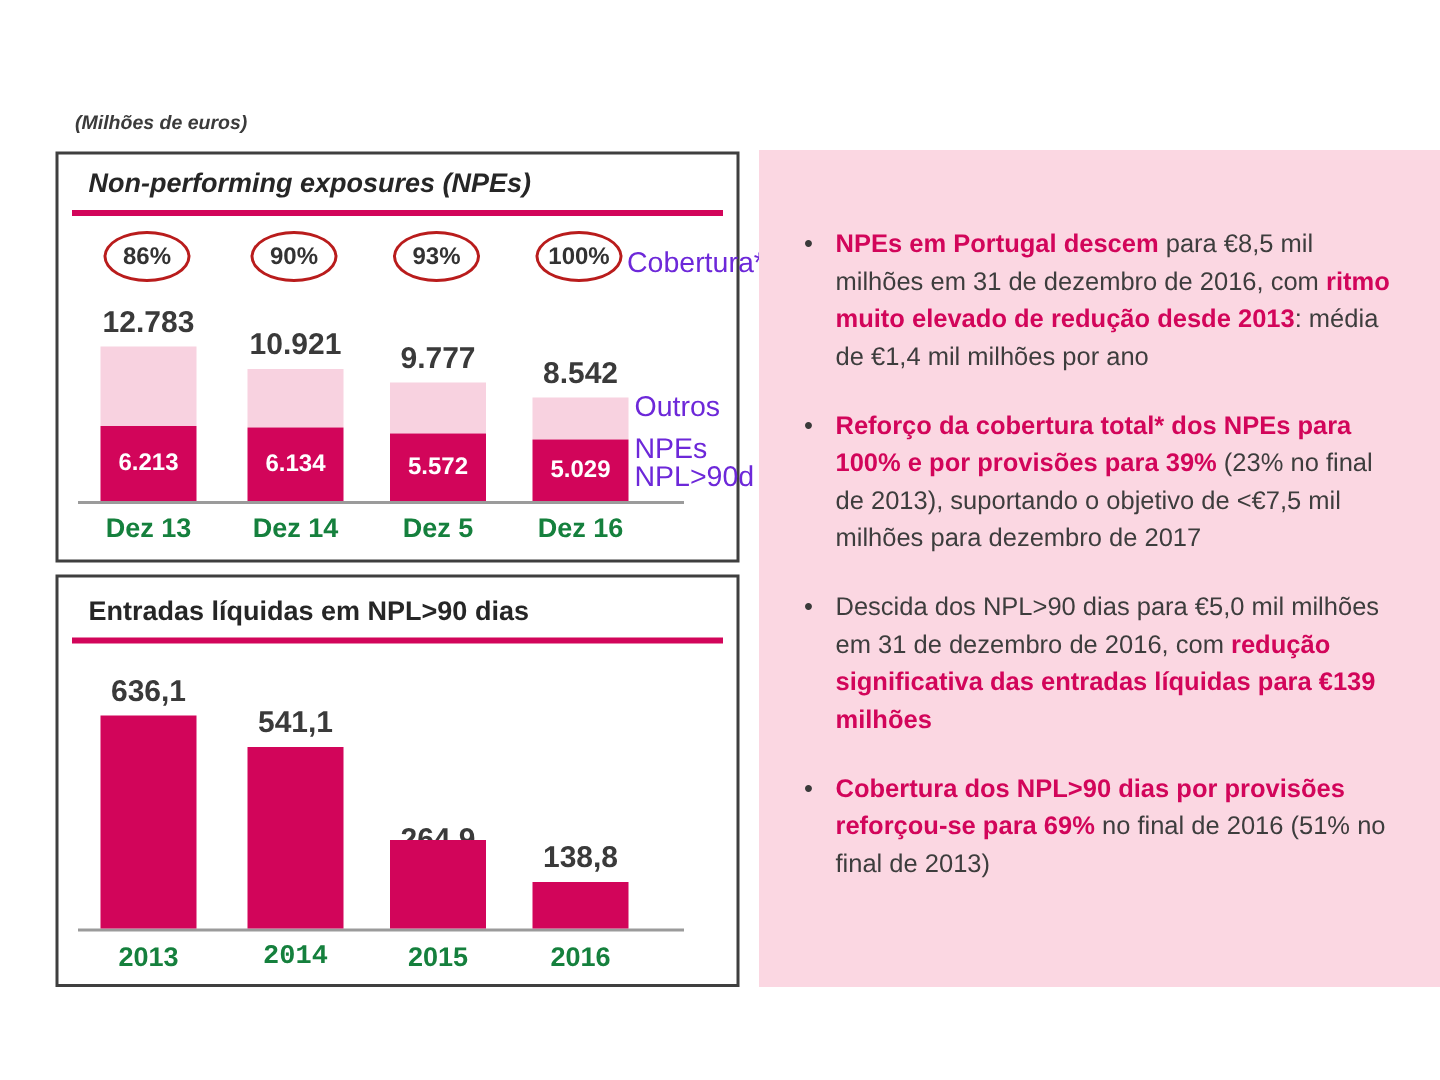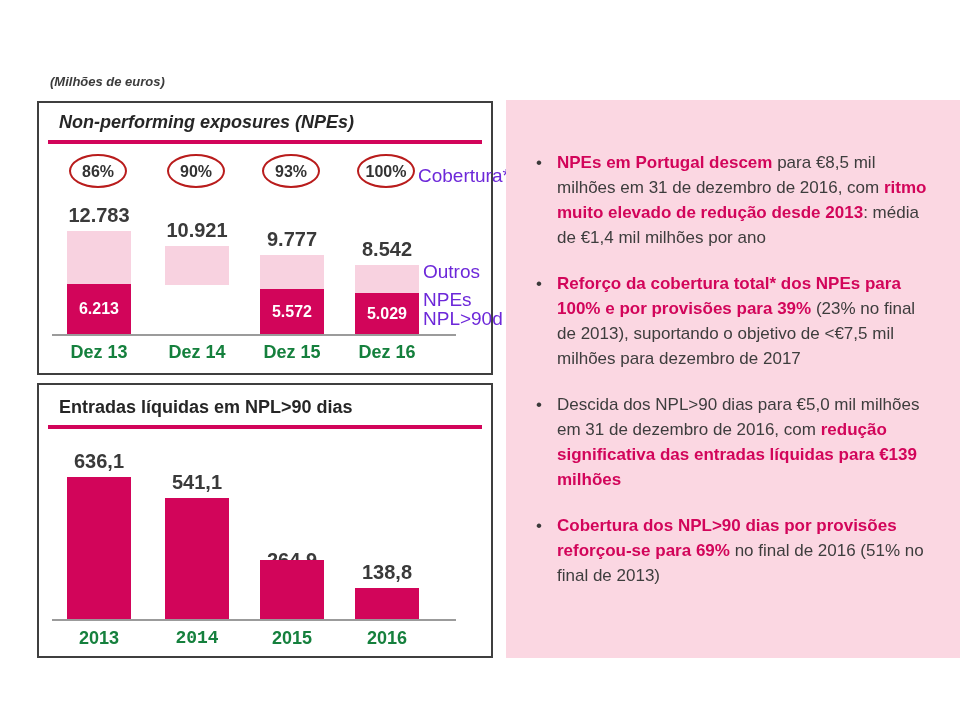--- a/index.html
+++ b/index.html
@@ -45,26 +45,27 @@
     <div class="side-note" style="left:384px;top:202px;width:68px;">NPL&gt;90d</div>
     <div class="baseline" style="top:231px;"></div>
   <div class="oval" style="left: 30px; top: 51px; width: 58px; height: 34px;">86%</div>
       <div class="val-label" style="left: 15px; top: 101px;">12.783</div>
       <div class="seg" style="left: 28px; top: 128px; width: 64px; height: 53px; background: rgb(248, 210, 224);"></div>
       <div class="seg white-num" style="left: 28px; top: 181px; width: 64px; height: 50px; line-height: 50px; background: rgb(210, 5, 90);">6.213</div>
       <div class="cat-label" style="left: 15px; top: 239px;">Dez 13</div>
       <div class="oval" style="left: 128px; top: 51px; width: 58px; height: 34px;">90%</div>
       <div class="val-label" style="left: 113px; top: 116px;">10.921</div>
       <div class="seg" style="left: 126px; top: 143px; width: 64px; height: 39px; background: rgb(248, 210, 224);"></div>
+      <div class="seg white-num" style="left: 126px; top: 182px; width: 64px; height: 49px; line-height: 49px; background: rgb(210, 5, 90);">6.134</div>
       <div class="cat-label" style="left: 113px; top: 239px;">Dez 14</div>
       <div class="oval" style="left: 223px; top: 51px; width: 58px; height: 34px;">93%</div>
       <div class="val-label" style="left: 208px; top: 125px;">9.777</div>
       <div class="seg" style="left: 221px; top: 152px; width: 64px; height: 34px; background: rgb(248, 210, 224);"></div>
       <div class="seg white-num" style="left: 221px; top: 186px; width: 64px; height: 45px; line-height: 45px; background: rgb(210, 5, 90);">5.572</div>
-      <div class="cat-label" style="left: 208px; top: 239px;">Dez 15</div>
+      <div class="cat-label" style="left: 208px; top: 239px;">Dez 5</div>
       <div class="oval" style="left: 318px; top: 51px; width: 58px; height: 34px;">100%</div>
       <div class="val-label" style="left: 303px; top: 135px;">8.542</div>
       <div class="seg" style="left: 316px; top: 162px; width: 64px; height: 28px; background: rgb(248, 210, 224);"></div>
       <div class="seg white-num" style="left: 316px; top: 190px; width: 64px; height: 41px; line-height: 41px; background: rgb(210, 5, 90);">5.029</div>
       <div class="cat-label" style="left: 303px; top: 239px;">Dez 16</div>
     </div>
 
   <div class="chart-box" id="box2">
     <div class="chart-title">Entradas líquidas em NPL&gt;90 dias</div>
     <div class="title-rule"></div>

